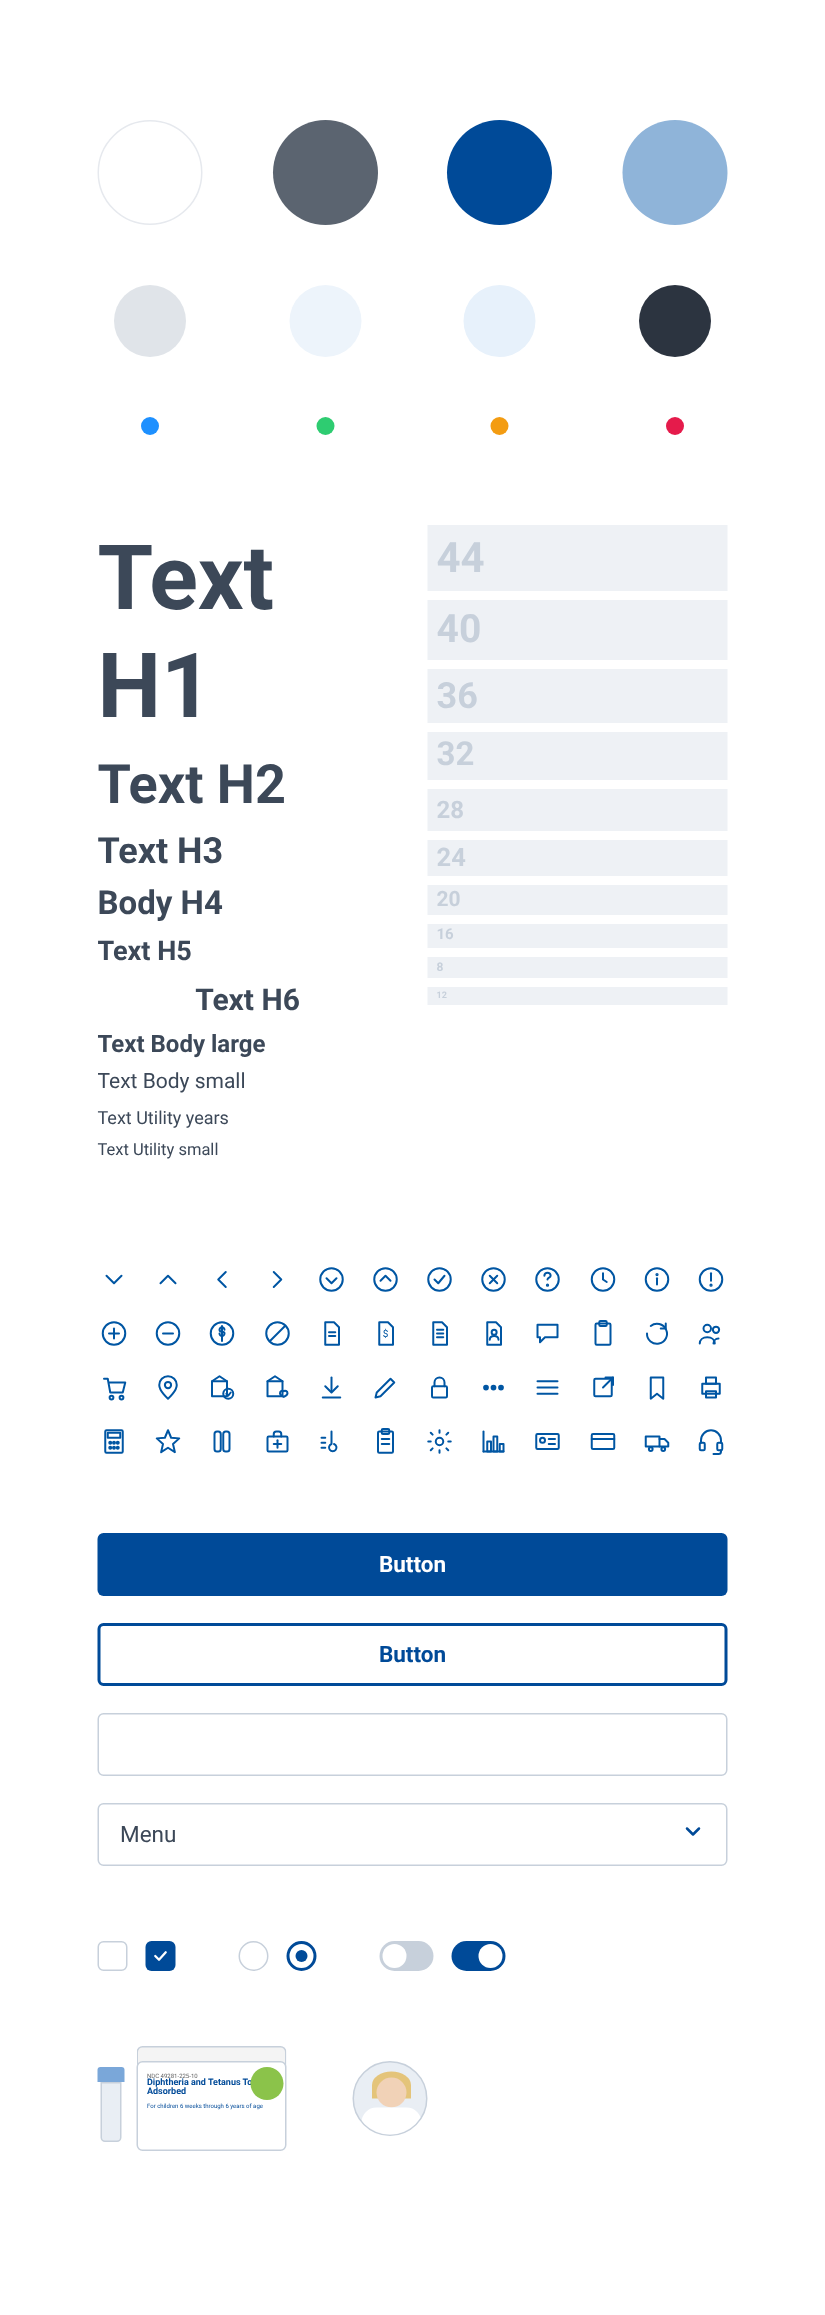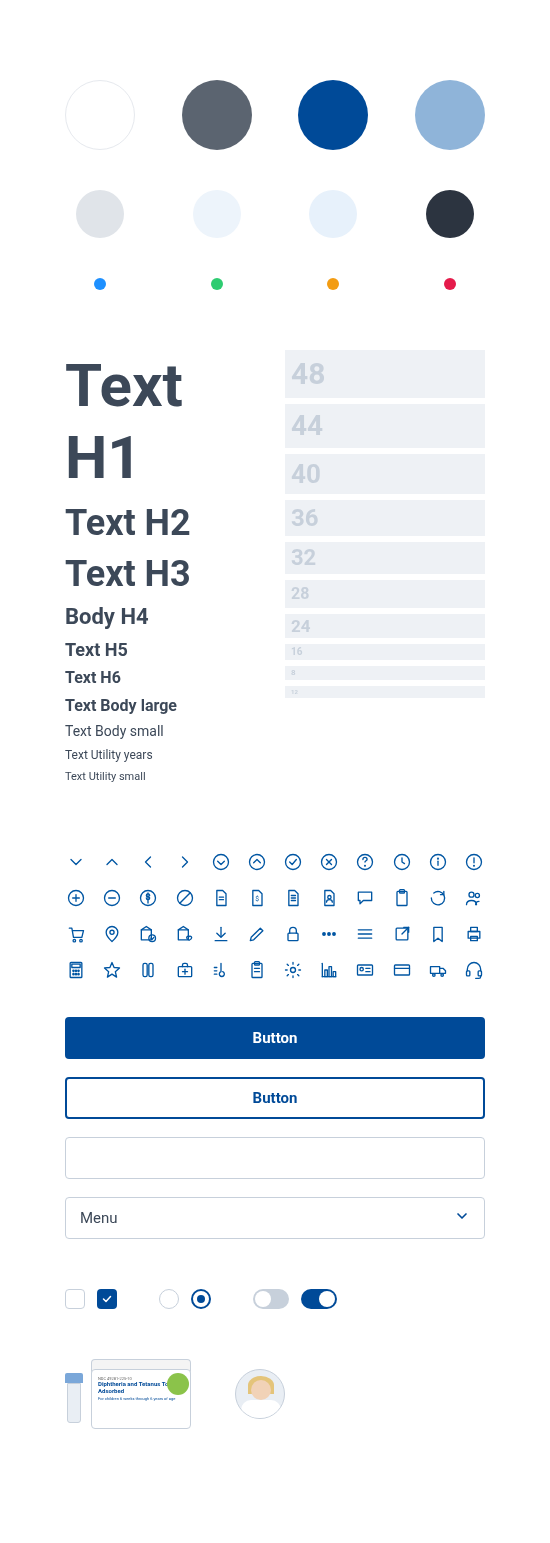--- a/index.html
+++ b/index.html
@@ -20,34 +20,34 @@
 
   
   .type-section { margin-top: 60px; display: grid; grid-template-columns: 1fr 1fr; column-gap: 20px; align-items: start; }
   .type-left > * { font-weight: 700; color: #3c4858; line-height: 1.2; margin-bottom: 8px;}
   .type-left .body-l { font-weight: 700; font-size: 16px; }
   .type-left .body-s { font-weight: 400; font-size: 14px; }
   .type-left .util-l { font-weight: 400; font-size: 12px; }
   .type-left .util-s { font-weight: 400; font-size: 11px; }
   .h1 { font-size: 60px; }
   .h2 { font-size: 36px; }
-  .h3 { font-size: 36px; }
+  .h3 { font-size: 24px; }
   .h4 { font-size: 22px; }
   .h5 { font-size: 18px; }
-  .h6 { font-size: 16px; }
+  .h6 { font-size: 20px; text-align: center; }
   .size-bar { background: #eef1f5; color: #c7d0db; font-weight: 700; padding-left: 6px; margin-bottom: 6px; line-height: 1; overflow:hidden; display:flex; align-items:center; }
 
   
   .icon-grid-section { margin-top: 60px; }
   .icon-row { display: flex; justify-content: space-between; margin-bottom: 14px; }
   .ic { width: 22px; height: 22px; display:flex; align-items:center; justify-content:center; }
   .ic svg { width: 20px; height: 20px; stroke: #0056a3; fill: none; stroke-width: 1.6; stroke-linecap: round; stroke-linejoin: round; }
 
   
-  .buttons { margin-top: 36px; }
+  .buttons { margin-top: 50px; }
   .btn { width: 100%; height: 42px; border-radius: 4px; font-weight: 700; font-size: 15px; display:flex; align-items:center; justify-content:center; margin-bottom: 18px; }
   .btn-primary { background: #004a98; color: #fff; border: none; }
   .btn-secondary { background: #fff; color: #004a98; border: 2px solid #004a98; }
   .input { width: 100%; height: 42px; border: 1px solid #c7d0db; border-radius: 4px; margin-bottom: 18px; padding: 0 12px; font-size:15px; }
   .select { width: 100%; height: 42px; border: 1px solid #c7d0db; border-radius: 4px; display:flex; align-items:center; justify-content:space-between; padding: 0 14px; font-size:15px; color:#3c4858; }
 
   
   .controls { margin-top: 50px; display:flex; align-items:center; gap: 12px; }
   .checkbox { width: 20px; height: 20px; border-radius: 4px; display:flex; align-items:center; justify-content:center;}
   .cb-off { border: 1px solid #c7d0db; }
@@ -126,27 +126,27 @@
     <div class="h3">Text H3</div>
     <div class="h4">Body H4</div>
     <div class="h5">Text H5</div>
     <div class="h6">Text H6</div>
     <div class="body-l">Text Body large</div>
     <div class="body-s">Text Body small</div>
     <div class="util-l">Text Utility years</div>
     <div class="util-s">Text Utility small</div>
   </div>
   <div class="type-right">
-    <div class="size-bar" style="height:48px;font-size:30px">48</div>
     <div class="size-bar" style="height:44px;font-size:28px">44</div>
     <div class="size-bar" style="height:40px;font-size:26px">40</div>
     <div class="size-bar" style="height:36px;font-size:24px">36</div>
     <div class="size-bar" style="height:32px;font-size:22px">32</div>
     <div class="size-bar" style="height:28px;font-size:16px">28</div>
     <div class="size-bar" style="height:24px;font-size:17px">24</div>
+    <div class="size-bar" style="height:20px;font-size:14px">20</div>
     <div class="size-bar" style="height:16px;font-size:10px">16</div>
     <div class="size-bar" style="height:14px;font-size:8px">8</div>
     <div class="size-bar" style="height:12px;font-size:6px">12</div>
   </div>
 </div>
 
 <div class="icon-grid-section">
   <div class="icon-row">
     <span class="ic">
         <svg viewBox="0 0 24 24">

